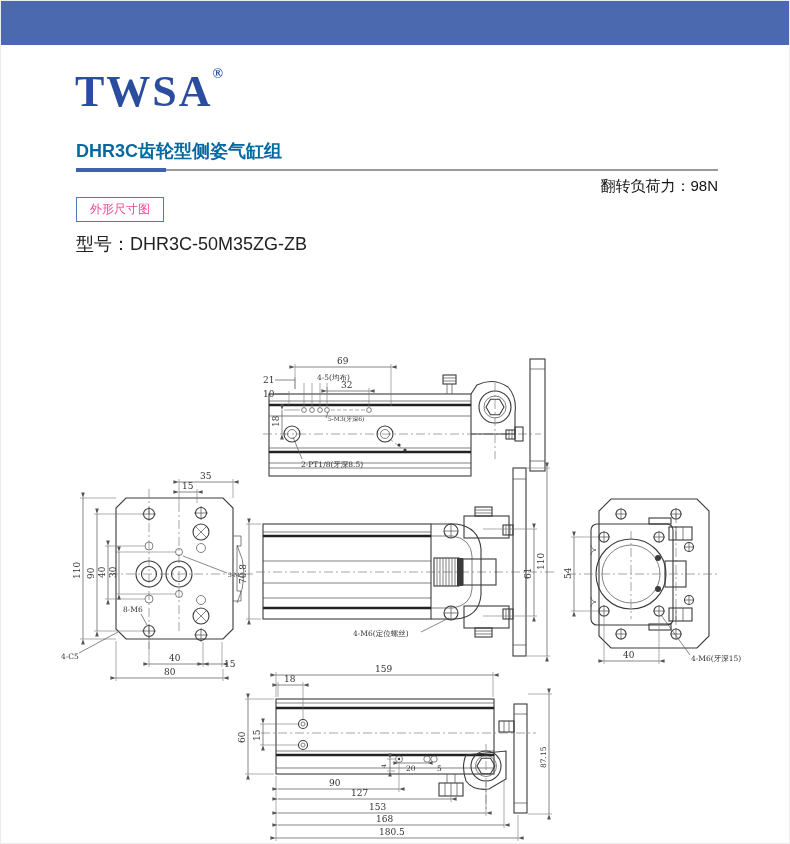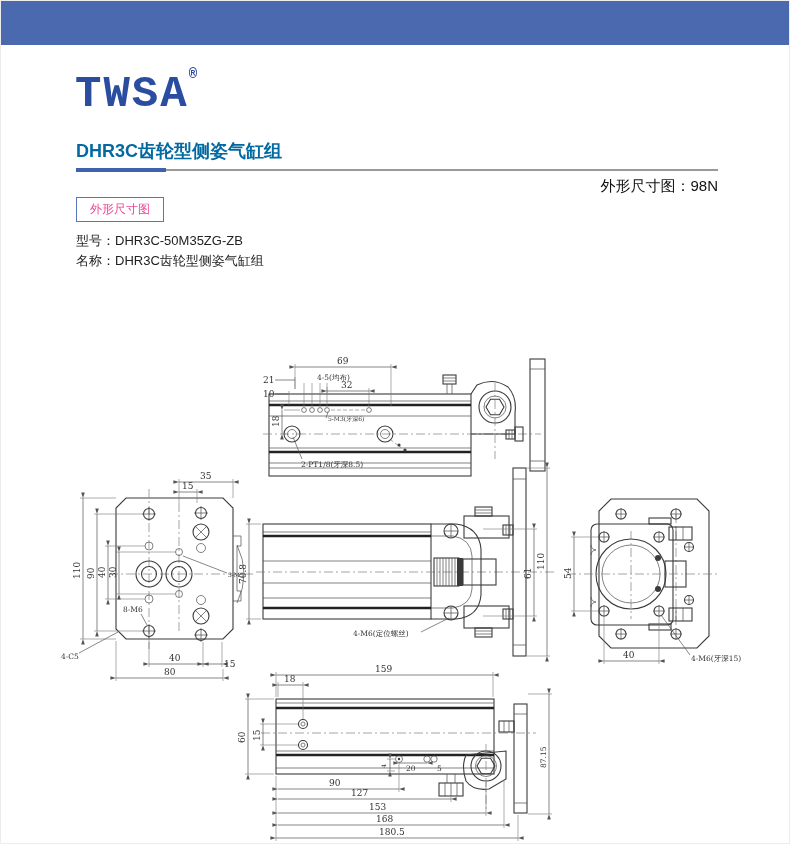--- a/index.html
+++ b/index.html
@@ -1,28 +1,28 @@
 <!DOCTYPE html>
 <html><head>
 <meta charset="utf-8">
 <style>
   html,body{margin:0;padding:0;background:#fff;}
   .page{position:relative;width:790px;height:844px;background:#fff;overflow:hidden;
         font-family:"Liberation Sans",sans-serif;border:1px solid #ececec;box-sizing:border-box;}
   .topbar{position:absolute;left:0;top:0;width:790px;height:44px;background:#4a69ae;}
   .brand{position:absolute;left:74px;top:66px;color:#2b4da0;
-         font-family:Liberation Mono, monospace;font-weight:bold;font-size:44px;letter-spacing:2px;line-height:1;}
+         font-family:Liberation Serif, serif;font-weight:bold;font-size:44px;letter-spacing:2px;line-height:1;}
   .brand sup{font-size:14px;font-weight:bold;vertical-align:28px;letter-spacing:0;}
   .title{position:absolute;left:75px;top:138px;font-size:18px;font-weight:bold;color:#0369a1;}
   .rule{position:absolute;left:75px;top:168px;width:642px;height:2px;background:#9a9a9a;}
   .rule .accent{position:absolute;left:0;top:-1px;width:90px;height:4px;background:#3f62ab;}
   .load{position:absolute;left:417px;top:176px;width:300px;text-align:right;font-size:15px;color:#111;font-weight:500;}
   .badge{position:absolute;left:75px;top:196px;width:86px;height:23px;border:1px solid #5577bb;
          display:flex;align-items:center;justify-content:center;font-size:12px;color:#ec4899;}
-  .model{position:absolute;left:75px;top:231px;font-size:13px;color:#222;text-align:center;}
+  .model{position:absolute;left:75px;top:231px;font-size:18px;color:#222;text-align:center;}
   .pname{position:absolute;left:75px;top:251px;font-size:13px;color:#222;}
   svg.drawing{position:absolute;left:0;top:330px;}
   svg .g1{fill:none;stroke:#3b3b3b;stroke-width:1.1;}
   svg .g2{fill:none;stroke:#222;stroke-width:2.4;}
   svg .g0{fill:none;stroke:#4a4a4a;stroke-width:.7;}
   svg .fil{fill:#3b3b3b;stroke:none;}
   svg .dim{fill:none;stroke:#555;stroke-width:.7;marker-start:url(#ma);marker-end:url(#ma);}
   svg .ext{fill:none;stroke:#777;stroke-width:.6;}
   svg .ldr{fill:none;stroke:#555;stroke-width:.7;}
   svg .cl{fill:none;stroke:#808080;stroke-width:.7;stroke-dasharray:9 3 2 3;}
@@ -35,24 +35,23 @@
 
 <div class="page">
   <div class="topbar"></div>
 
   <div class="brand"><span>TWSA</span><sup>®</sup></div>
 
   <div class="title">DHR3C齿轮型侧姿气缸组</div>
   <div class="rule">
       <span class="accent"></span>
     </div>
-  <div class="load">外形尺寸图：98N</div>
+  <div class="load">翻转负荷力：98N</div>
   <div class="badge">外形尺寸图</div>
   <div class="model">型号：DHR3C-50M35ZG-ZB</div>
-  <div class="pname">名称：DHR3C齿轮型侧姿气缸组</div>
 
   <svg class="drawing" width="790" height="514" viewBox="0 0 790 514">
     <defs>
       <marker id="ma" markerWidth="10" markerHeight="8" refX="1" refY="4" orient="auto-start-reverse">
         <path d="M1,4 L9,1.4 L9,6.6 Z" fill="#555"></path>
       </marker>
     </defs>
 
     <g>
       <rect class="g1" x="268" y="63" width="202" height="82"></rect>

